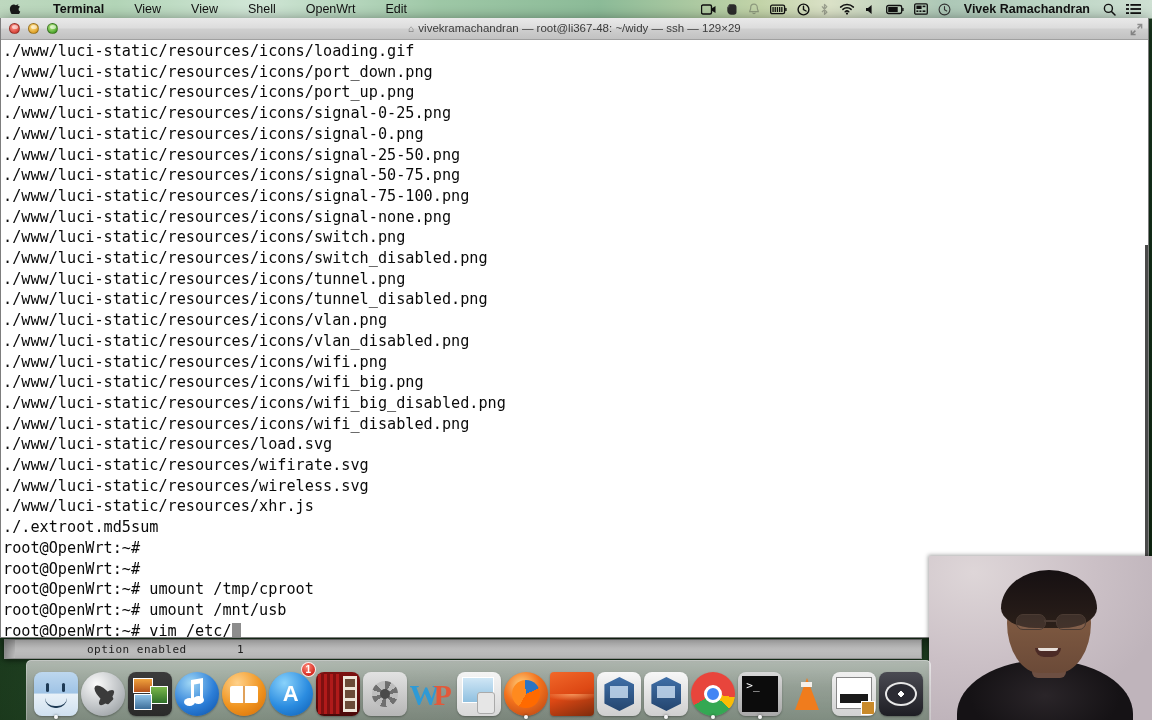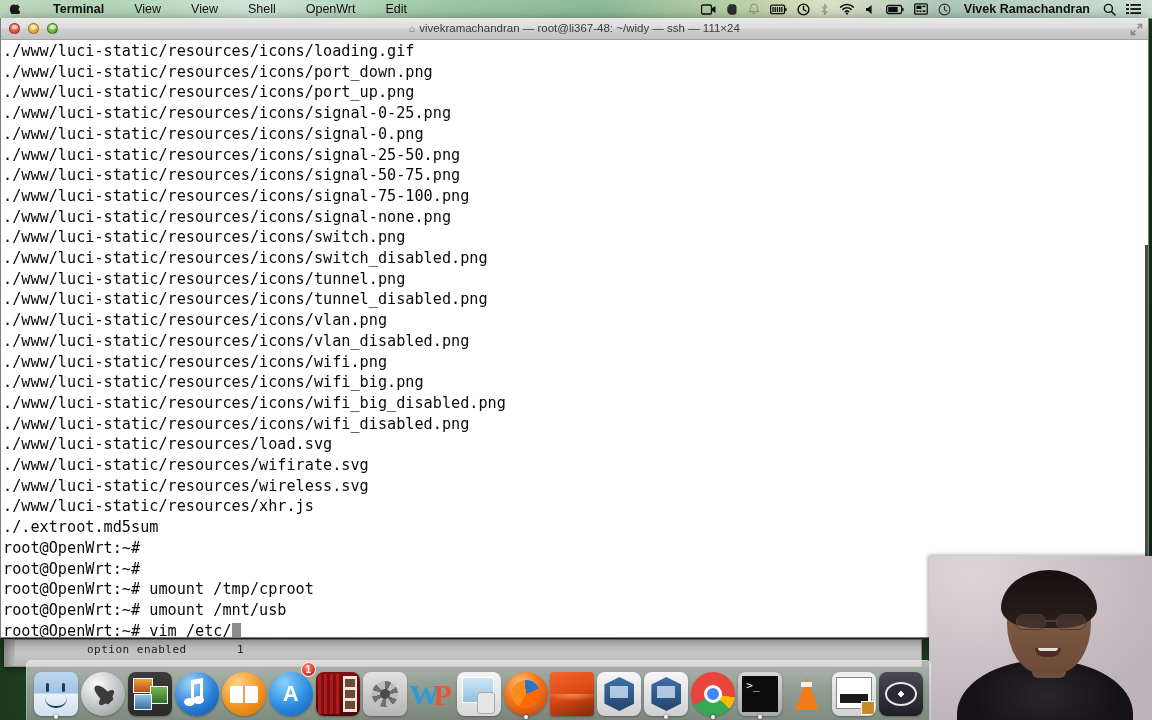--- a/index.html
+++ b/index.html
@@ -55,21 +55,21 @@
     padding: 0 5px; line-height: 19px; font-size: 12px;
     display: flex; align-items: center; height: 19px;
   }
   .mb-user { padding: 8px 8px; font-weight: bold; font-size: 12.5px; line-height: 19px; }
   .mb-icon svg { display:block; }
   .mb-icon.dim { opacity: 0.35; }
 
   
   #bgwin {
     position: absolute; left: 4px; top: 639px;
-    width: 918px; height: 28px;
+    width: 918px; height: 20px;
     background: linear-gradient(180deg,#d6d6d6 0%, #c8c8c8 55%, #b4b4b4 100%);
     border: 1px solid #8f8f8f;
     box-sizing: border-box;
     box-shadow: 0 2px 5px rgba(0,0,0,0.45);
     overflow: hidden;
     font-family: "DejaVu Sans Mono", monospace;
     font-size: 11px;
     color: #222;
   }
   #bgwin .bgtext { position: absolute; left: 82px; top: 3px; letter-spacing: .5px; }
@@ -481,21 +481,21 @@
 
   <div id="terminal">
 
     <div id="titlebar">
       <div class="lights">
         <div class="light red"></div>
         <div class="light yellow"></div>
         <div class="light green"></div>
       </div>
       <div id="wintitle">
-        <span class="home">⌂</span><span>vivekramachandran — root@li367-48: ~/widy — ssh — 111×24</span>
+        <span class="home">⌂</span><span>vivekramachandran — root@li367-48: ~/widy — ssh — 129×29</span>
       </div>
       <div id="fullscreen-btn">
         <svg width="13" height="13" viewBox="0 0 13 13">
             <path d="M7.4 1.4h4.2v4.2" fill="none" stroke="#4a4a4a" stroke-width="1.5"></path>
             <path d="M11.4 1.6 L7.6 5.4" stroke="#4a4a4a" stroke-width="1.5"></path>
             <path d="M5.6 11.6H1.4V7.4" fill="none" stroke="#4a4a4a" stroke-width="1.5"></path>
             <path d="M1.6 11.4 L5.4 7.6" stroke="#4a4a4a" stroke-width="1.5"></path>
           </svg>
       </div>
     </div>

